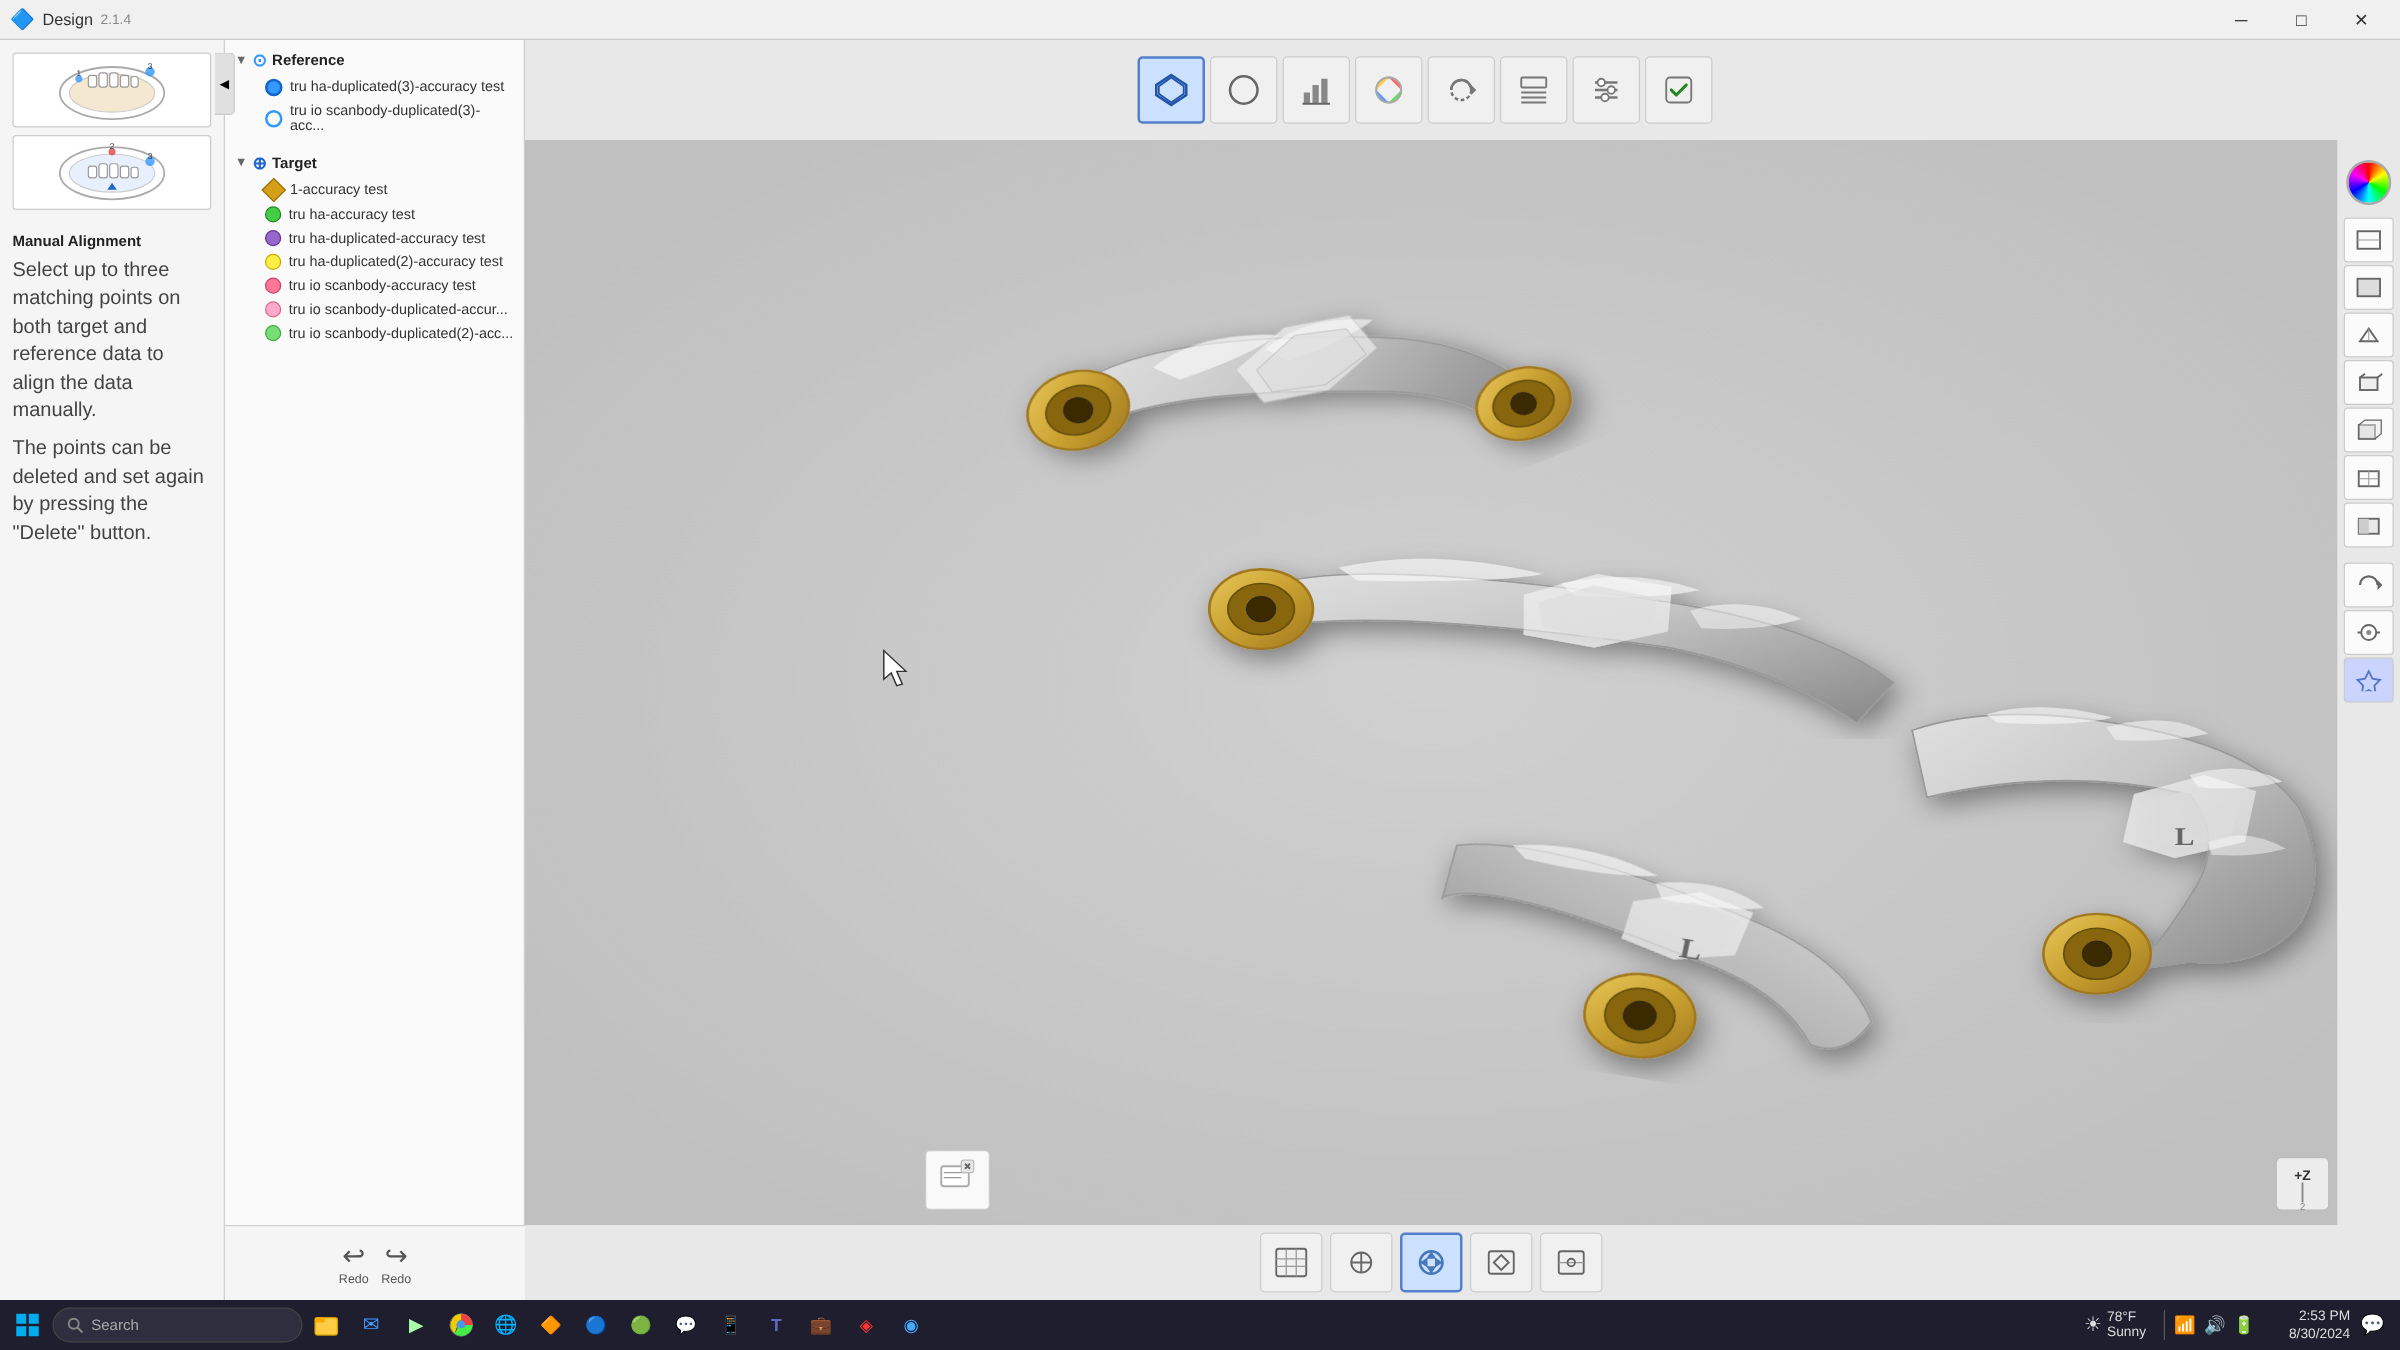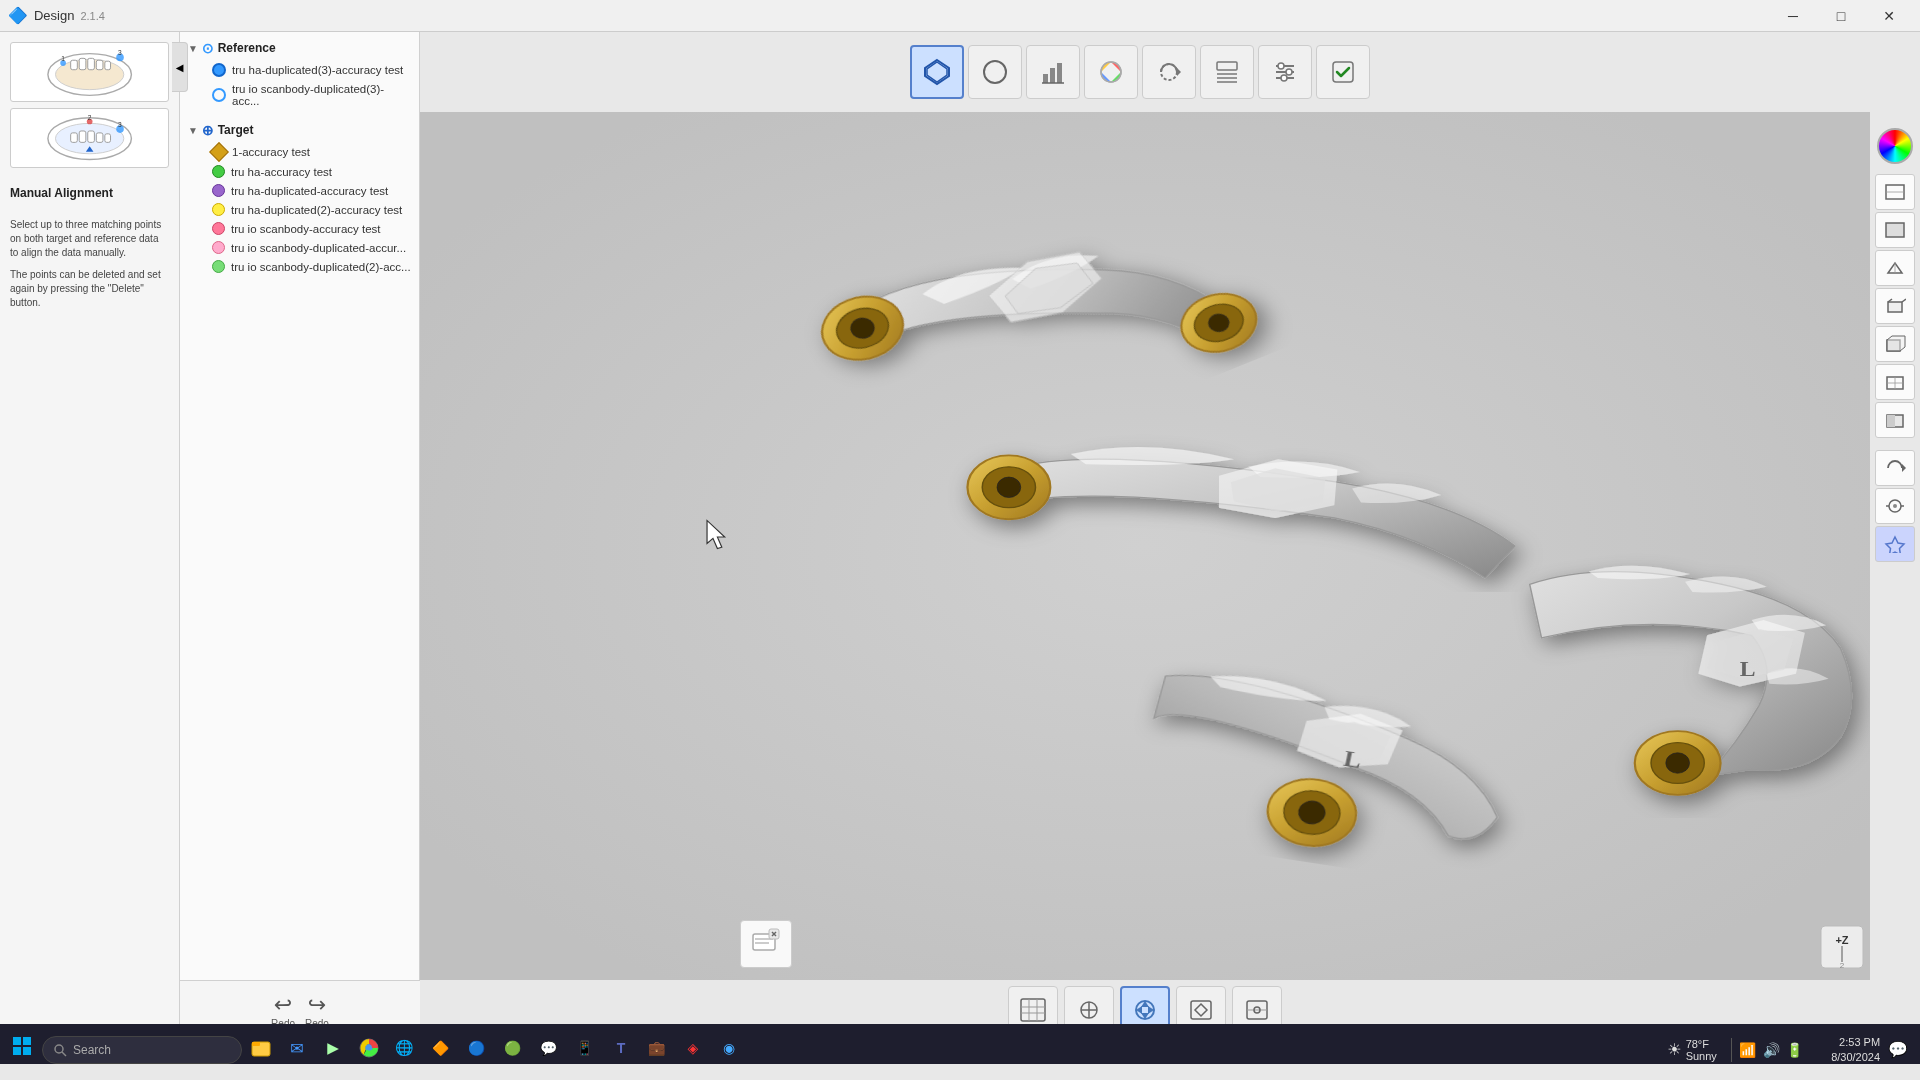--- a/index.html
+++ b/index.html
@@ -42,24 +42,24 @@
       height: 60px; display: flex; align-items: center; justify-content: center;
       position: relative; overflow: hidden;
     }
     .thumb svg { width: 90%; height: 90%; }
 
     
     .alignment-info {
       padding: 8px 10px;
     }
     .alignment-title {
-      font-size: 12px; font-weight: 700; color: #222; margin-bottom: 18px;
+      font-size: 12px; font-weight: 700; color: #222; margin-bottom: 6px;
     }
     .alignment-desc {
-      font-size: 10px; color: #444; line-height: 1.4; margin-bottom: 8px;
+      font-size: 16px; color: #444; line-height: 1.4; margin-bottom: 8px;
     }
 
     
     #tree-panel {
       position: absolute; top: 32px; left: 180px; width: 240px; bottom: 40px;
       background: #fafafa; border-right: 1px solid #d0d0d0; overflow-y: auto;
     }
     .tree-section { padding: 4px 0; }
     .tree-header {
       display: flex; align-items: center; gap: 4px;
@@ -149,22 +149,22 @@
 
     
     #compass {
       position: absolute; bottom: 110px; right: 55px;
       width: 46px; height: 46px;
       display: flex; align-items: center; justify-content: center;
     }
 
     
     #taskbar {
-      position: absolute; bottom: 16px; left: 0; right: 0; height: 40px;
-      background: #1e1e2e; display: flex; align-items: flex-end; gap: 2px;
+      position: absolute; bottom: 0; left: 0; right: 0; height: 40px;
+      background: #1e1e2e; display: flex; align-items: center; gap: 2px;
       padding: 0 4px;
     }
     .taskbar-start {
       width: 36px; height: 36px; display: flex; align-items: center; justify-content: center;
       color: white; font-size: 18px; cursor: pointer;
     }
     .taskbar-search {
       background: #2e2e3e; border: 1px solid #444; border-radius: 14px;
       display: flex; align-items: center; gap: 6px; padding: 0 10px;
       height: 28px; min-width: 200px; cursor: pointer;

